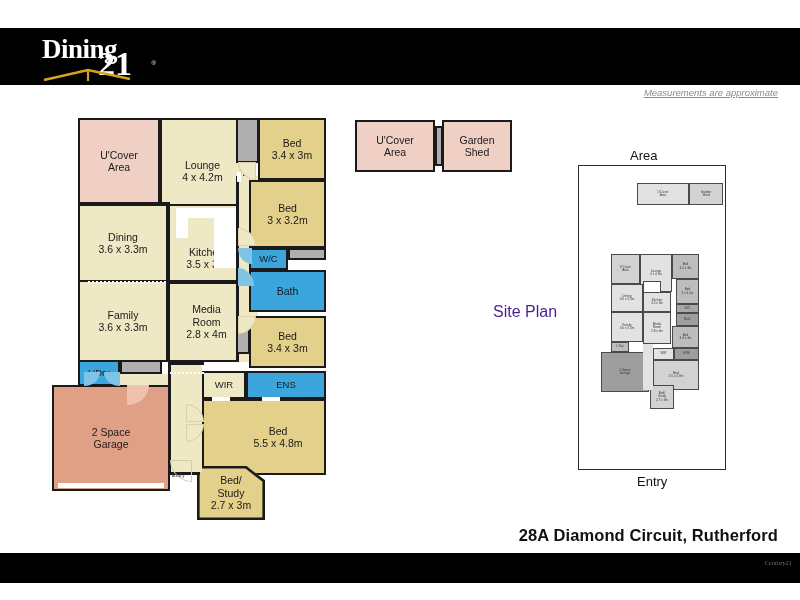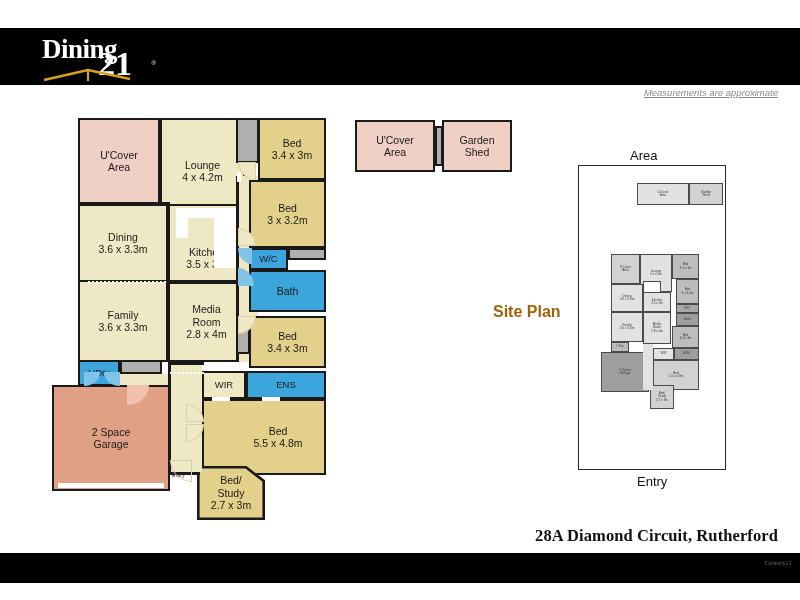--- a/index.html
+++ b/index.html
@@ -30,24 +30,24 @@
   .wm{position:absolute;right:8px;top:560px;color:#7a7a7a;font-size:6px;
       font-family:"Liberation Serif", serif;font-style:italic;letter-spacing:0.2px;}
 
   
   .disclaimer{
     position:absolute;right:22px;top:86px;width:220px;text-align:right;
     font-size:9.5px;font-style:italic;color:#8a8a8a;line-height:1.45;text-decoration:underline;
   }
   .address{
     position:absolute;right:22px;top:526px;
-    font-size:16.5px;font-weight:bold;color:#111;letter-spacing:0.1px;font-family:Liberation Serif, serif;
+    font-size:16.5px;font-weight:bold;color:#111;letter-spacing:0.1px;
   }
   .siteplan-label{
-    position:absolute;left:493px;top:303px;font-size:16px;color:#a16207;font-weight:bold;
+    position:absolute;left:493px;top:303px;font-size:16px;color:#4c1d95;
   }
   .back-label{position:absolute;left:630px;top:148px;font-size:13px;color:#111;}
   .front-label{position:absolute;left:637px;top:474px;font-size:13px;color:#111;}
 
   
   .plan{position:absolute;left:0;top:0;width:800px;height:600px;}
   .room{
     position:absolute;box-sizing:border-box;
     border:2.5px solid #1a1a1a;
     display:flex;flex-direction:column;align-items:center;justify-content:center;

